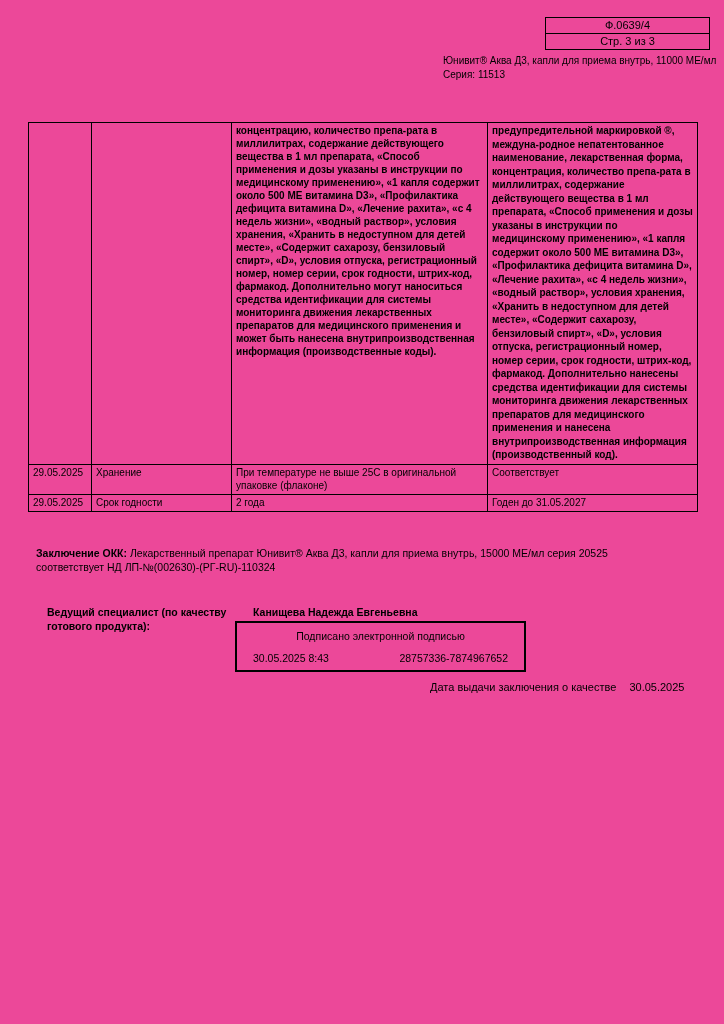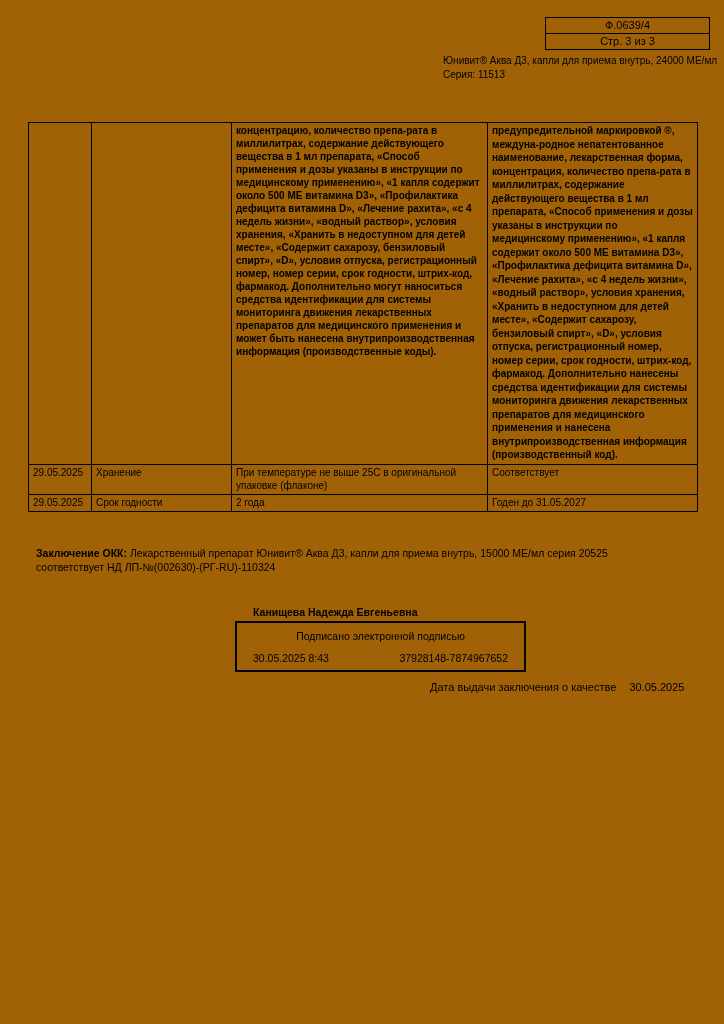--- a/index.html
+++ b/index.html
@@ -1,21 +1,21 @@
 <!DOCTYPE html>
 <html><head>
 <meta charset="utf-8">
 <style>
   * { margin: 0; padding: 0; box-sizing: border-box; }
   html, body { background: #ffffff; }
   .page {
     position: relative;
     width: 724px;
     height: 1024px;
-    background: #a16207;
+    background: #ec4899;
     color: #000;
     font-family: "Liberation Sans", sans-serif;
     overflow: hidden;
     padding-left: 24px;
   }
 
   
   .form-box {
     position: absolute;
     left: 545px; top: 17px;
@@ -109,21 +109,21 @@
 <body>
 
 <div class="page">
 
   <div class="form-box">
     <div class="row">Ф.0639/4</div>
     <div class="row">Стр. 3 из 3</div>
   </div>
 
   <div class="header-block">
-    <div>Юнивит® Аква Д3, капли для приема внутрь, 24000 МЕ/мл</div>
+    <div>Юнивит® Аква Д3, капли для приема внутрь, 11000 МЕ/мл</div>
     <div>Серия: 11513</div>
   </div>
 
   <table class="main-table">
     <colgroup>
       <col style="width:63px">
       <col style="width:140px">
       <col style="width:256px">
       <col style="width:210px">
     </colgroup>
@@ -148,27 +148,28 @@
       </tr>
     </tbody>
   </table>
 
   <div class="conclusion">
     <span class="b">Заключение ОКК:</span>
     <span>Лекарственный препарат Юнивит® Аква Д3, капли для приема внутрь, 15000 МЕ/мл серия 20525</span><br>
     <span>соответствует НД ЛП-№(002630)-(РГ-RU)-110324</span>
   </div>
 
+  <div class="specialist-label">Ведущий специалист (по качеству готового продукта):</div>
   <div class="specialist-name">Канищева Надежда Евгеньевна</div>
 
   <div class="sign-box">
     <div class="sign-title">Подписано электронной подписью</div>
     <div class="sign-row">
       <span>30.05.2025   8:43</span>
-      <span>37928148-7874967652</span>
+      <span>28757336-7874967652</span>
     </div>
   </div>
 
   <div class="issue-line">
     <span>Дата выдачи заключения о качестве</span>
     <span class="date">30.05.2025</span>
   </div>
 
 </div>
 

